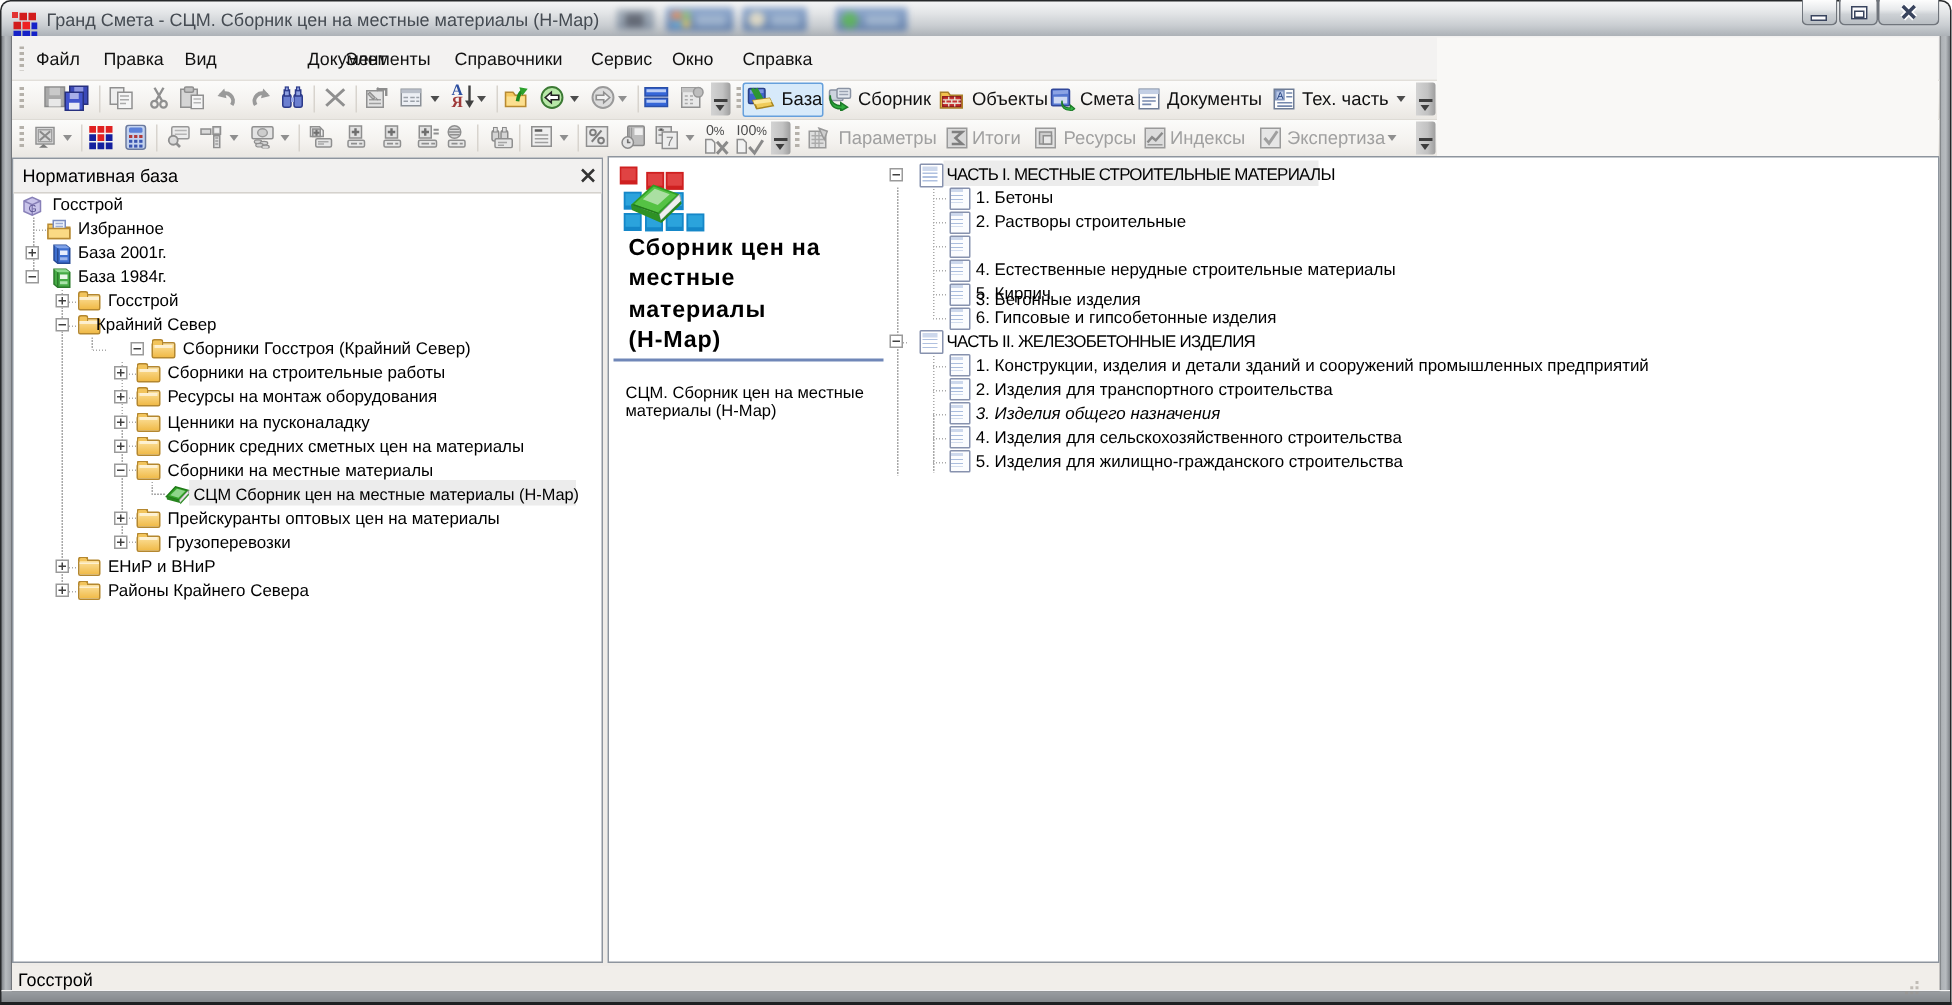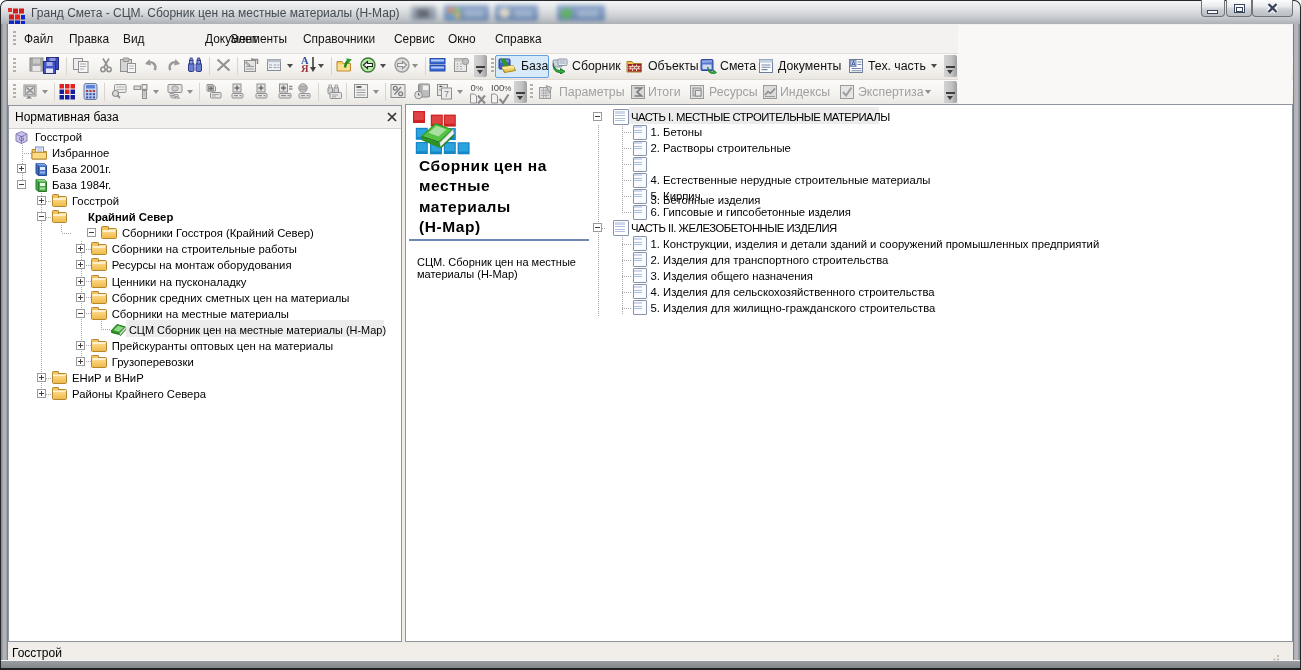--- a/index.html
+++ b/index.html
@@ -530,21 +530,21 @@
         <b></b>
       </span>
       <span class="abs fldr" style="left:51.6px;top:0;"></span>
       <span class="abs tx" style="left:72px;">Госстрой</span>
     </div>
  <div class="trow" style="left:0;top:80.8px;">
       <span class="pm" style="left:36.8px;top:3.5px;">
         <i></i>
       </span>
       <span class="abs fldr" style="left:51.6px;top:0;"></span>
-      <span class="abs tx" style="left:88px;font-weight:bold;">Крайний Север</span>
+      <span class="abs tx" style="left:64px;">Крайний Север</span>
     </div>
  <div class="trow" style="left:0;top:96.8px;margin-left:30px;">
       <span class="pm" style="left:56.6px;top:3.5px;">
         <i></i>
       </span>
       <span class="abs fldr" style="left:71.4px;top:0;"></span>
       <span class="abs tx" style="left:91.9px;">Сборники Госстроя (Крайний Север)</span>
     </div>
  <div class="trow" style="left:0;top:112.9px;">
       <span class="pm" style="left:76.4px;top:3.5px;">
@@ -722,21 +722,21 @@
  <div class="trow" style="left:0;top:130px;">
       <span class="abs idoc" style="left:226.5px;top:0;"></span>
       <span class="abs tx" style="left:244.5px;">1. Конструкции, изделия и детали зданий и сооружений промышленных предприятий</span>
     </div>
  <div class="trow" style="left:0;top:146px;">
       <span class="abs idoc" style="left:226.5px;top:0;"></span>
       <span class="abs tx" style="left:244.5px;">2. Изделия для транспортного строительства</span>
     </div>
  <div class="trow" style="left:0;top:162px;">
       <span class="abs idoc" style="left:226.5px;top:0;"></span>
-      <span class="abs tx" style="left:244.5px;">3. Изделия общего назначения</span>
+      <span class="abs tx" style="left:244.5px;font-style:italic;">3. Изделия общего назначения</span>
     </div>
  <div class="trow" style="left:0;top:178px;">
       <span class="abs idoc" style="left:226.5px;top:0;"></span>
       <span class="abs tx" style="left:244.5px;">4. Изделия для сельскохозяйственного строительства</span>
     </div>
  <div class="trow" style="left:0;top:194px;">
       <span class="abs idoc" style="left:226.5px;top:0;"></span>
       <span class="abs tx" style="left:244.5px;">5. Изделия для жилищно-гражданского строительства</span>
     </div>
 </div>

